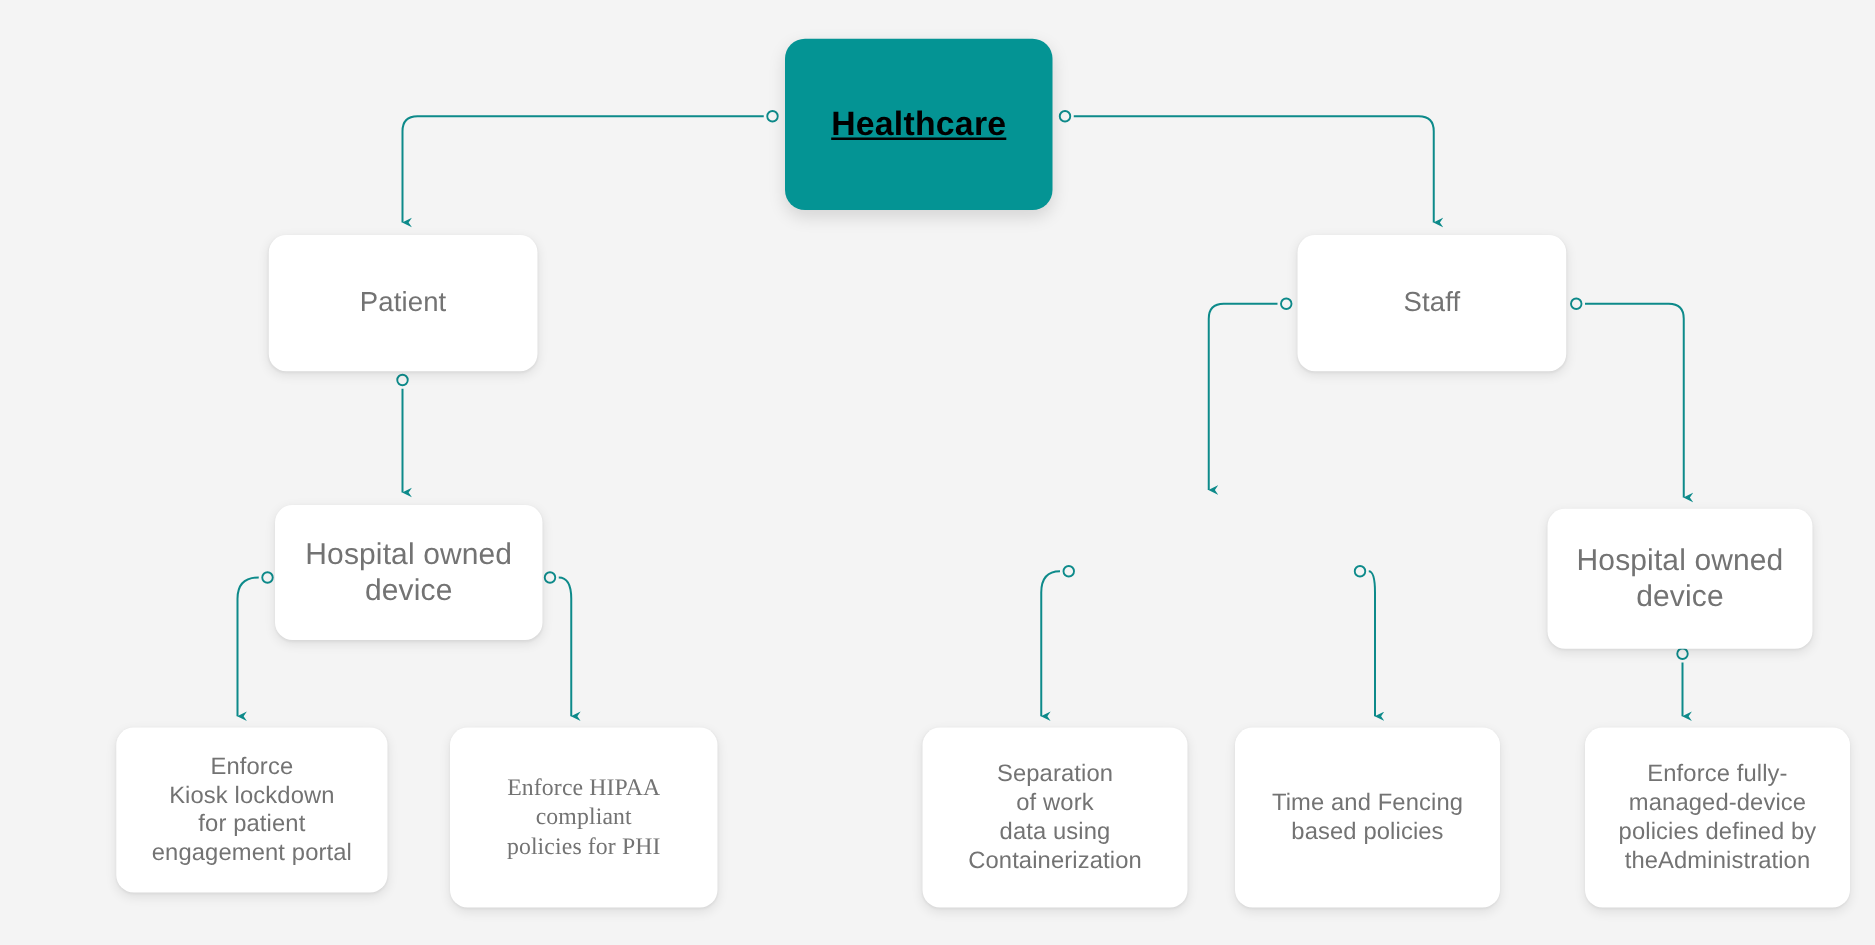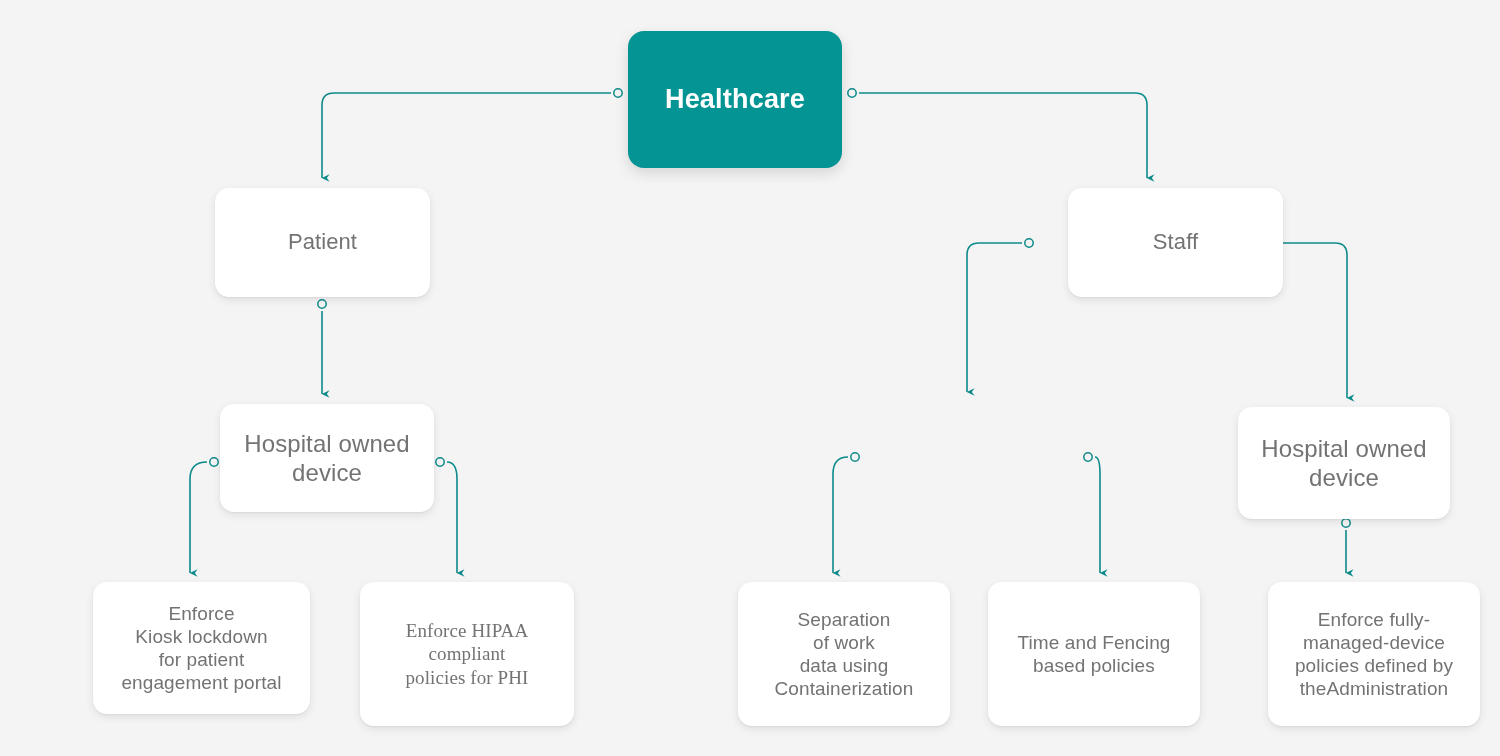--- a/index.html
+++ b/index.html
@@ -46,24 +46,25 @@
     line-height: 1.22;
     color: #737373;
     letter-spacing: 0.1px;
   }
   .node.root {
     background: #049494;
     border-radius: 16px;
     box-shadow: 0 5px 14px rgba(0,0,0,0.13);
   }
   .node.root .label {
-    color: #ffffff;
+    color: #000000;
     font-size: 27px;
     font-weight: 600;
     letter-spacing: 0.2px;
+    text-decoration: underline;
   }
   .node.level1 .label {
     font-size: 22px;
     font-weight: 400;
   }
   .node.level2 .label {
     font-size: 24px;
     font-weight: 400;
   }
   .node.leaf .label {
@@ -110,21 +111,21 @@
   </svg>
 
   <div class="node root" style="left: 628px; top: 31px; width: 214px; height: 137px;">
     <span class="label">Healthcare</span>
   </div>
 
   <div class="node level1" style="left: 215px; top: 188px; width: 215px; height: 109px;">
     <span class="label">Patient</span>
   </div>
 
-  <div class="node level1" style="left: 1068px; top: 188px; width: 215px; height: 109px;">
+  <div class="node level1" style="left: 1038px; top: 188px; width: 215px; height: 109px;">
     <span class="label">Staff</span>
   </div>
 
   <div class="node level2" style="left: 220px; top: 404px; width: 214px; height: 108px;">
     <span class="label">Hospital owned
 device</span>
   </div>
 
 
   <div class="node level2" style="left: 1238px; top: 407px; width: 212px; height: 112px;">

